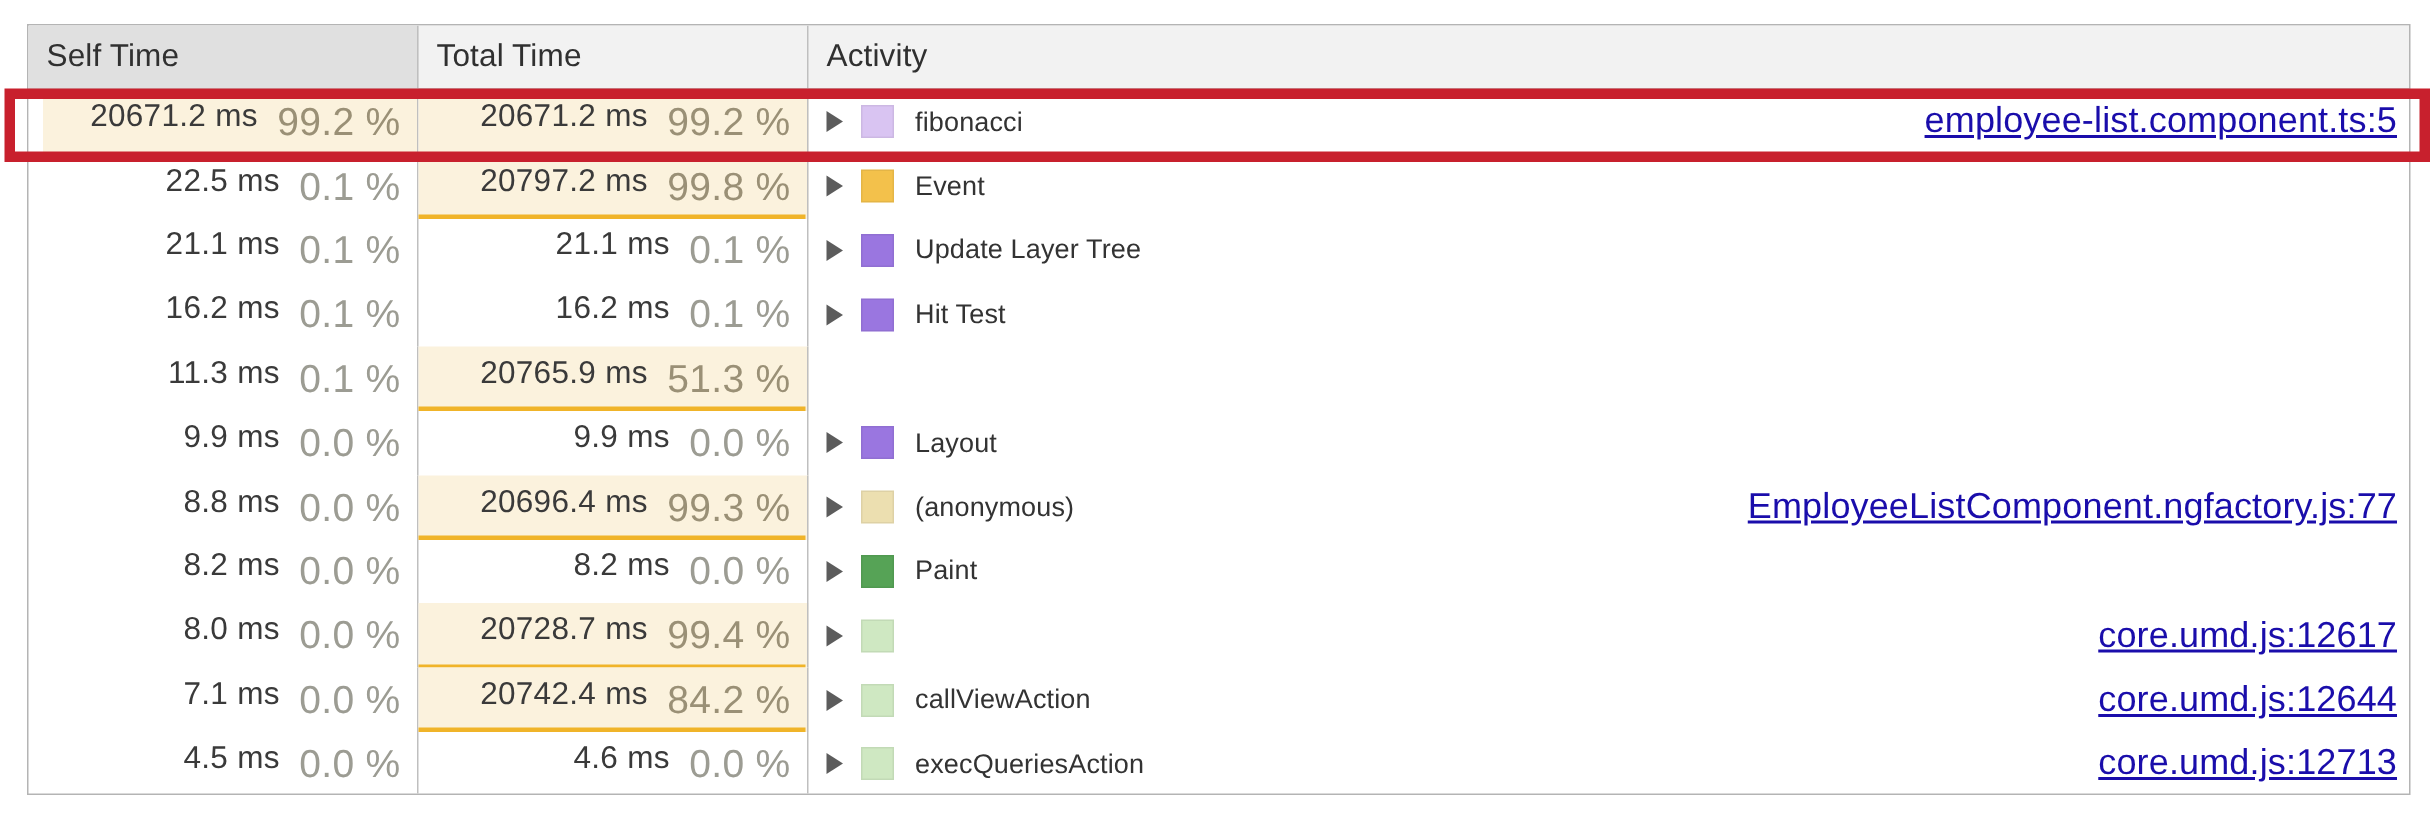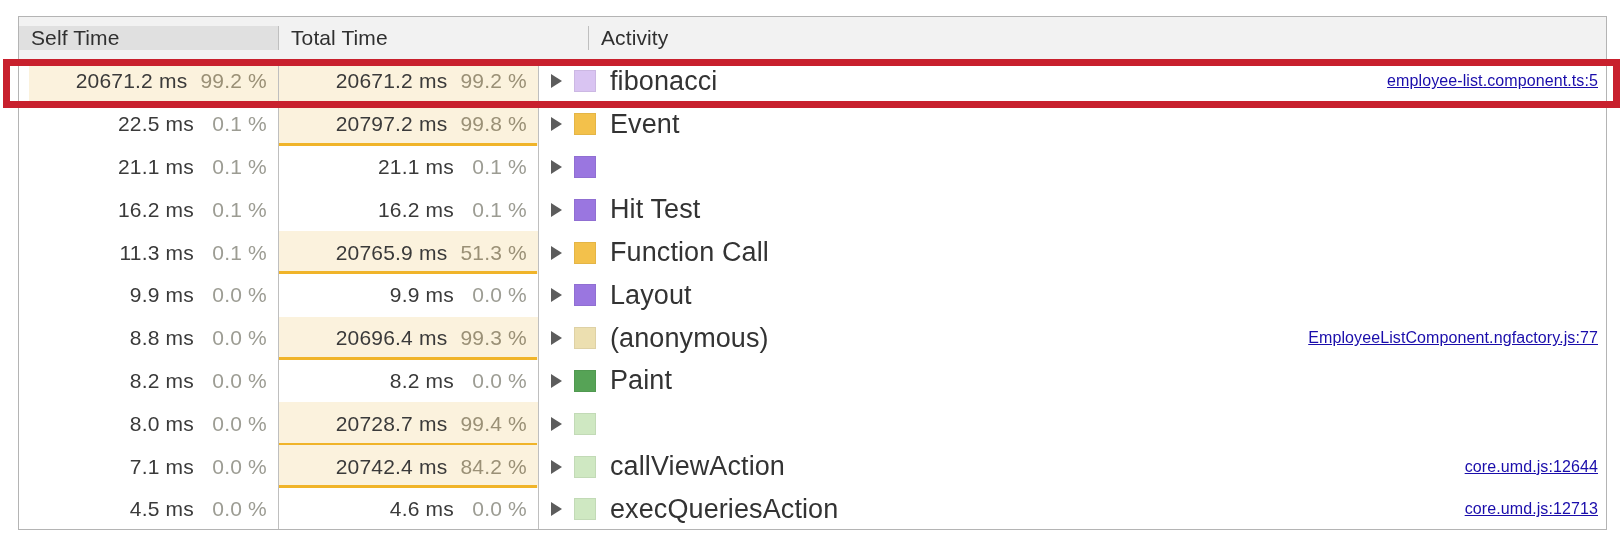--- a/index.html
+++ b/index.html
@@ -24,34 +24,33 @@
     overflow:hidden;
   }
 
   
   .thead{
     display:flex;
     height:43px;
     box-sizing:border-box;
     border-bottom:1px solid #9a9a9a;
     background:#f2f2f2;
-    align-items:center;
   }
   .th{
     box-sizing:border-box;
     display:flex;align-items:center;
     padding:0 0 0 12px;
     font-size:21px;
     color:#303030;
     border-right:1px solid #bfbfbf;
     letter-spacing:.1px;
   }
   .th.sorted{background:#e0e0e0;}
   .th.c-self{width:260px;}
-  .th.c-total{width:310px;}
+  .th.c-total{width:260px;}
   .th.c-act{flex:1;border-right:none;}
 
   
   .tbody{}
   .row{
     display:flex;
     height:42.8px;
     box-sizing:border-box;
   }
   .cell{
@@ -67,21 +66,21 @@
   
   .numwrap{
     display:flex;align-items:flex-start;
     white-space:nowrap;
   }
   .ms{
     font-size:21px;color:#3a3a3a;
     letter-spacing:.2px;
   }
   .pct{
-    font-size:21px;color:#9c9c93;
+    font-size:26px;color:#9c9c93;
     margin-left:13px;
     min-width:60px;text-align:right;
     letter-spacing:.2px;
   }
 
   
   .cell.hl{
     background:#fbf2dd;
   }
   .cell.hl .pct{color:#9a9076;}
@@ -112,27 +111,27 @@
     flex:0 0 auto;
   }
   .swatch{
     width:22px;height:22px;
     flex:0 0 auto;
     margin-right:14px;
     border:1px solid rgba(0,0,0,.06);
     box-sizing:border-box;
   }
   .act-label{
-    font-size:27px;color:#333333;
+    font-size:18px;color:#333333;
     white-space:nowrap;
     letter-spacing:.1px;
   }
   .act-spacer{flex:1 1 auto;}
   .act-link{
-    font-size:16px;
+    font-size:24px;
     color:#1a0dab;
     text-decoration:underline;
     white-space:nowrap;
     padding-right:8px;
     letter-spacing:.1px;
     cursor:pointer;
   }
 
   
   #annotation-box{
@@ -218,20 +217,21 @@
         <div class="cell c-total">
           <span class="numwrap">
             <span class="ms">21.1 ms</span>
             <span class="pct">0.1 %</span>
           </span>
         </div>
         <div class="cell c-act">
           <span class="act-left">
             <span class="tri"></span>
             <span class="swatch" style="background:#9a76e0"></span>
+            <span class="act-label">Update Layer Tree</span>
           </span>
           <span class="act-spacer"></span>
         </div>
       </div>
       <div class="row">
         <div class="cell c-self">
           <span class="numwrap">
             <span class="ms">16.2 ms</span>
             <span class="pct">0.1 %</span>
           </span>
@@ -257,28 +257,20 @@
             <span class="ms">11.3 ms</span>
             <span class="pct">0.1 %</span>
           </span>
         </div>
         <div class="cell c-total hl">
           <span class="numwrap">
             <span class="ms">20765.9 ms</span>
             <span class="pct">51.3 %</span>
           </span>
         </div>
-        <div class="cell c-act">
-          <span class="act-left">
-            <span class="tri"></span>
-            <span class="swatch" style="background:#f3c14b"></span>
-            <span class="act-label">Function Call</span>
-          </span>
-          <span class="act-spacer"></span>
-        </div>
       </div>
       <div class="row">
         <div class="cell c-self">
           <span class="numwrap">
             <span class="ms">9.9 ms</span>
             <span class="pct">0.0 %</span>
           </span>
         </div>
         <div class="cell c-total">
           <span class="numwrap">
@@ -352,20 +344,21 @@
             <span class="ms">20728.7 ms</span>
             <span class="pct">99.4 %</span>
           </span>
         </div>
         <div class="cell c-act">
           <span class="act-left">
             <span class="tri"></span>
             <span class="swatch" style="background:#cfe8c2"></span>
           </span>
           <span class="act-spacer"></span>
+          <span class="act-link">core.umd.js:12617</span>
         </div>
       </div>
       <div class="row">
         <div class="cell c-self">
           <span class="numwrap">
             <span class="ms">7.1 ms</span>
             <span class="pct">0.0 %</span>
           </span>
         </div>
         <div class="cell c-total hl">

